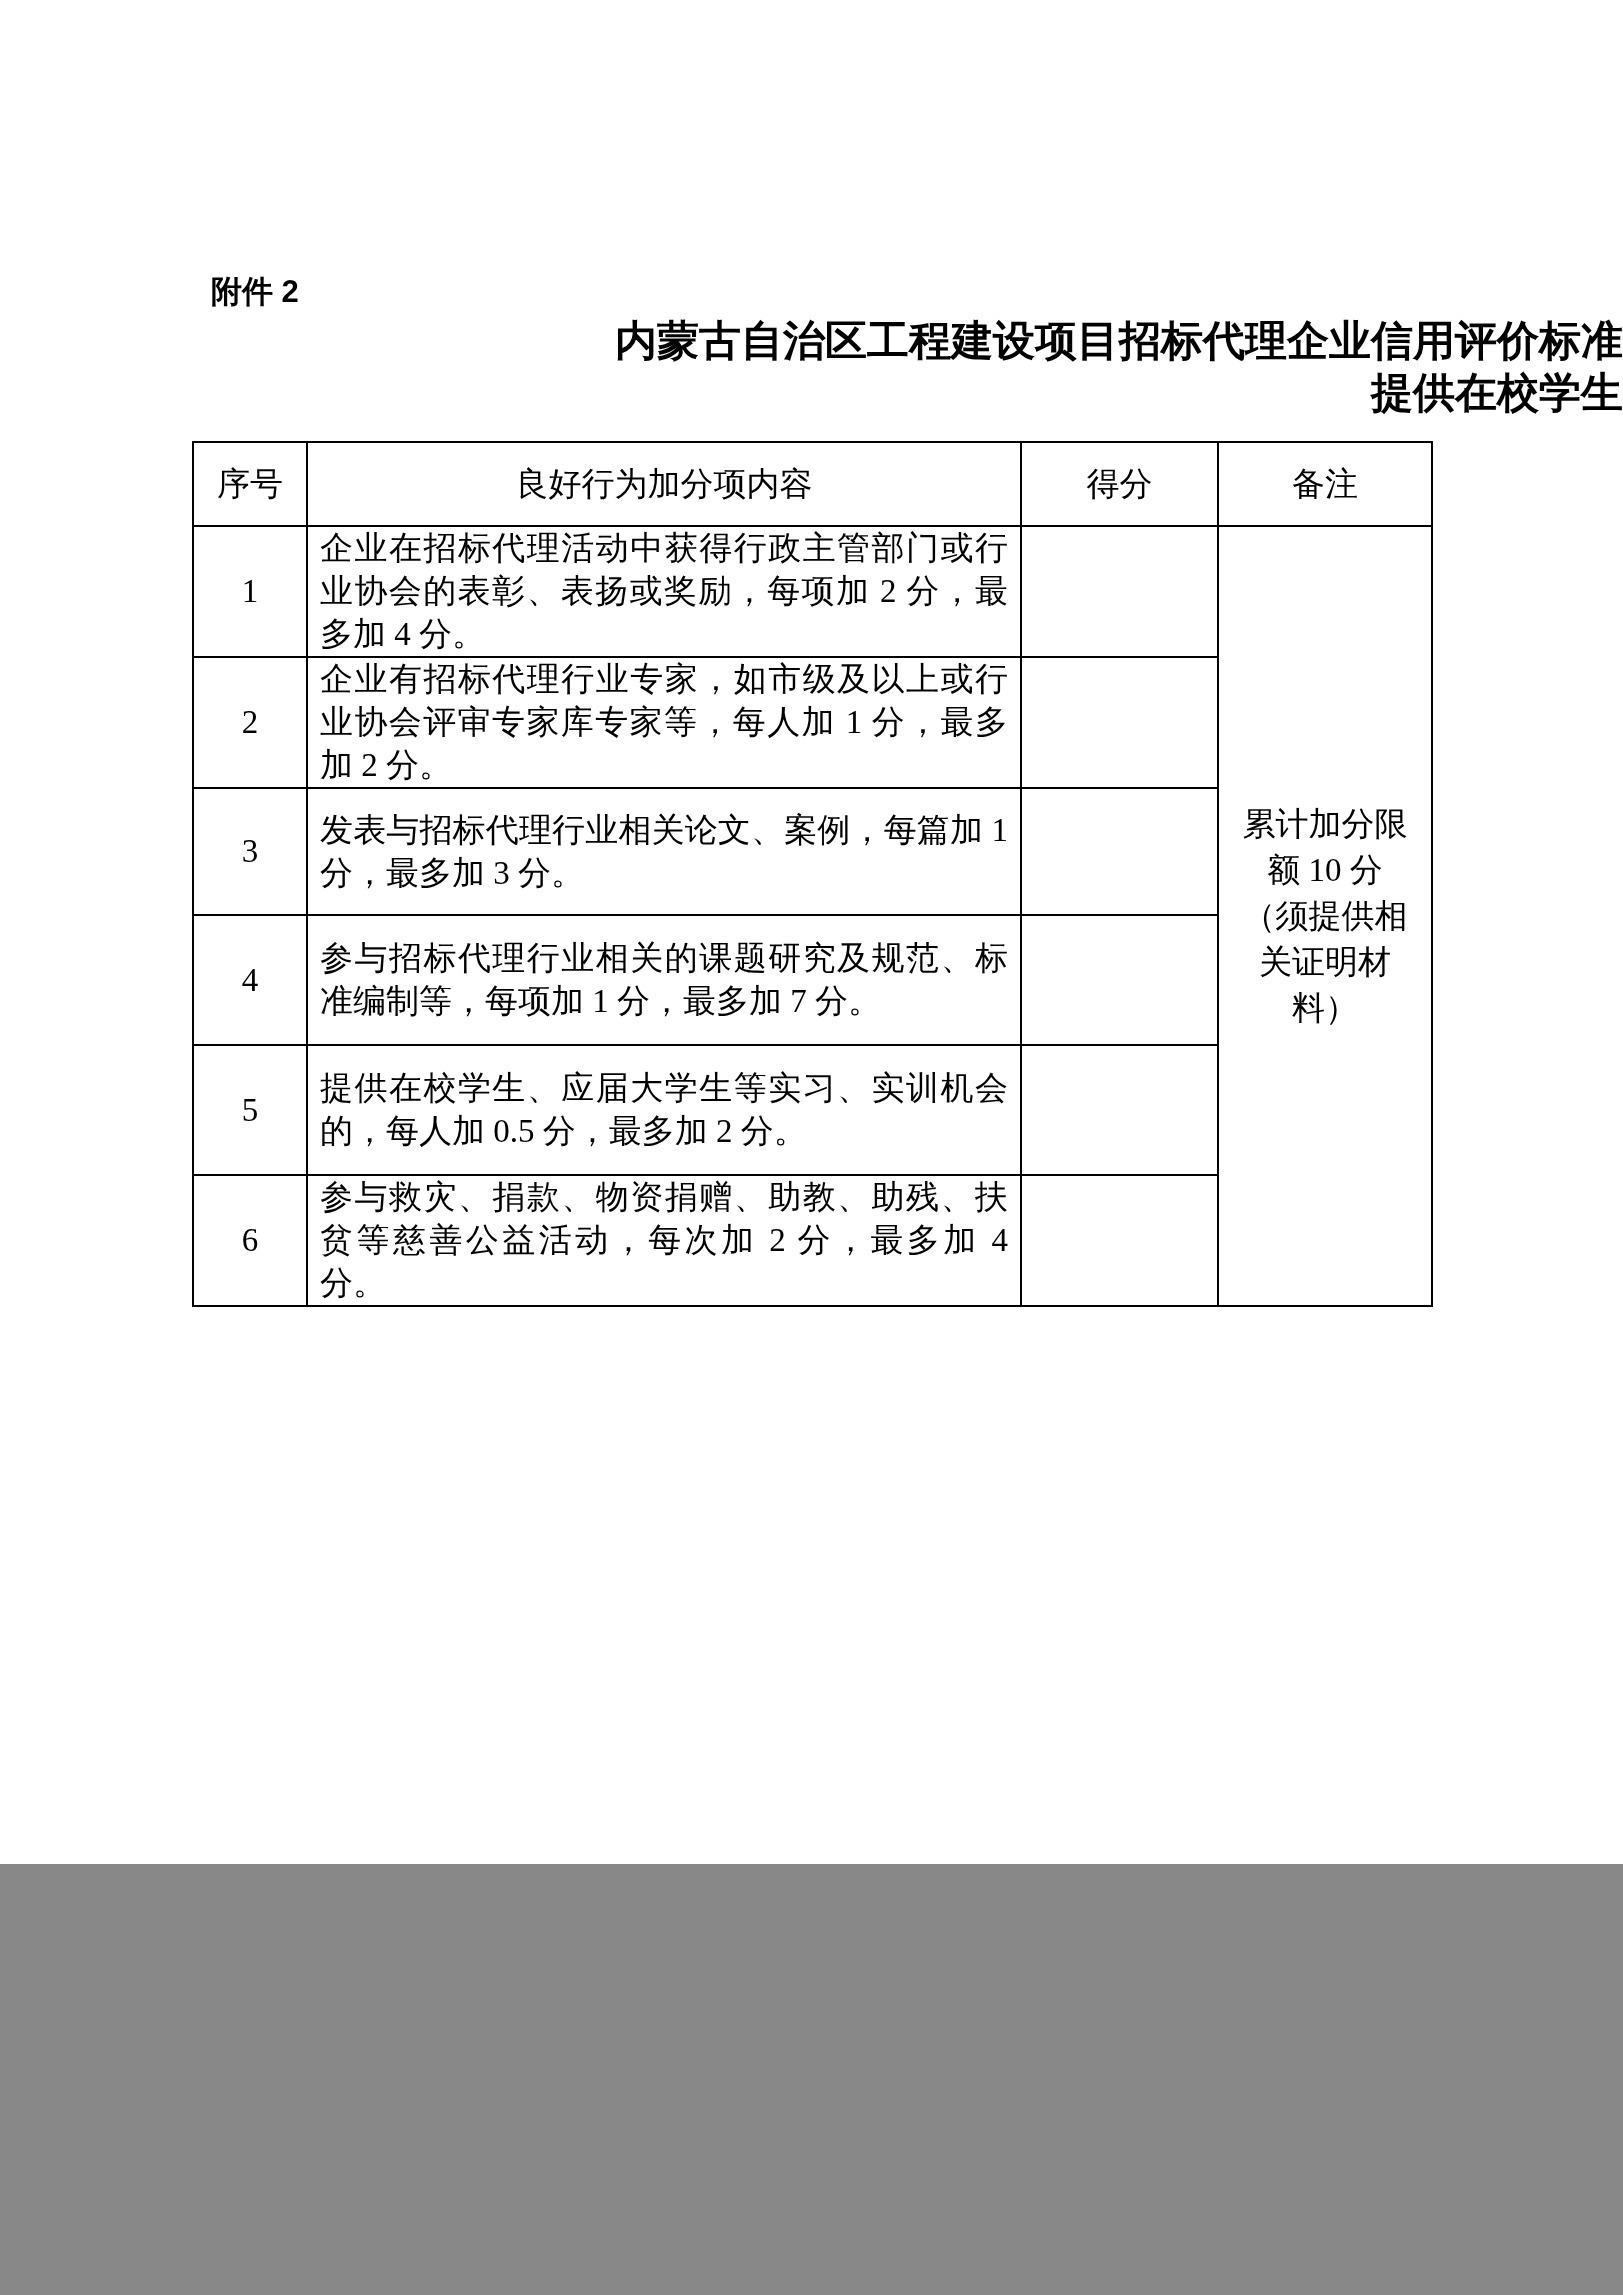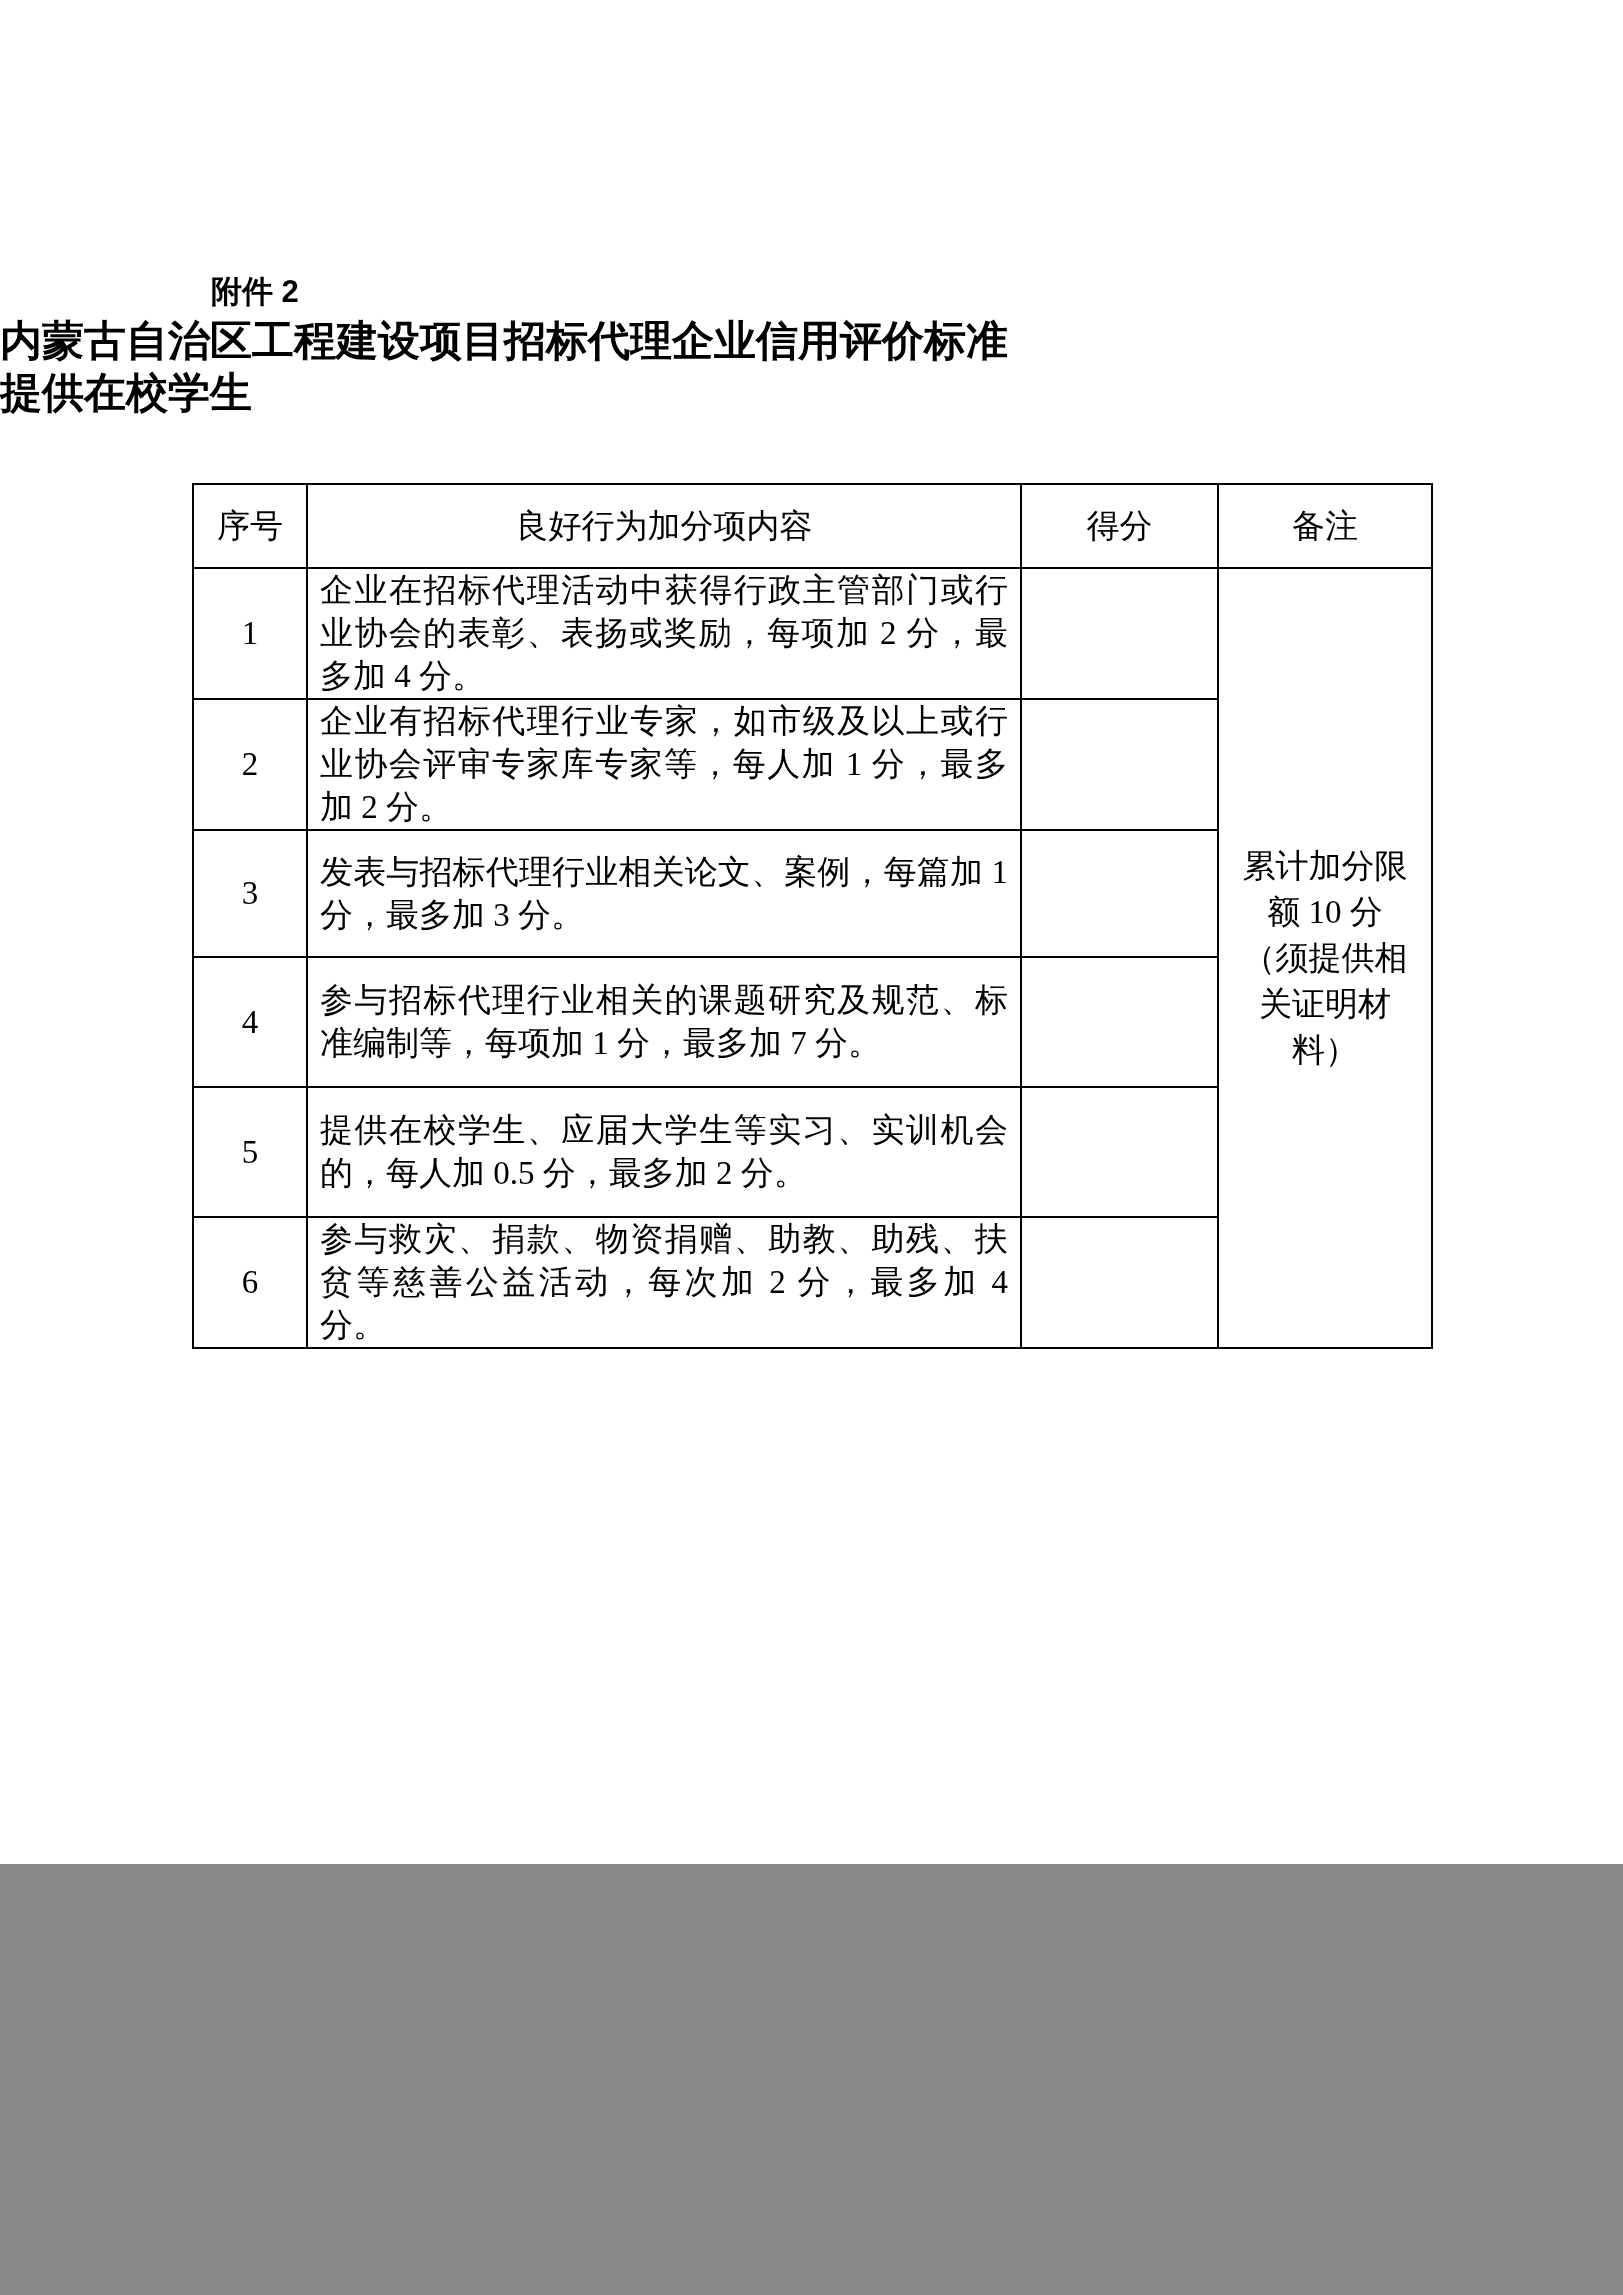--- a/index.html
+++ b/index.html
@@ -25,40 +25,39 @@
     font-size: 31px;
     line-height: 37px;
     color: #000;
     white-space: nowrap;
   }
   .doc-heading {
     position: absolute;
     left: 0;
     top: 315px;
     width: 100%;
-    text-align: left;
+    text-align: right;
     font-family: "Liberation Sans", "DejaVu Sans", sans-serif;
     font-weight: bold;
     color: #000;
   }
   .doc-heading .title-line {
     font-size: 42px;
     line-height: 52px;
   }
   .bonus-table {
     position: absolute;
     left: 192px;
     top: 441px;
     width: 1239px;
     border-collapse: collapse;
     table-layout: fixed;
     font-family: "Liberation Serif", "DejaVu Serif", serif;
     font-size: 33px;
     color: #000;
-    margin-top: 42px;
   }
   .bonus-table col.c1 { width: 114px; }
   .bonus-table col.c2 { width: 714px; }
   .bonus-table col.c3 { width: 197px; }
   .bonus-table col.c4 { width: 214px; }
   .bonus-table, .bonus-table th, .bonus-table td {
     border: 2px solid #000;
   }
   .bonus-table { border-width: 2.6px; }
   .bonus-table th, .bonus-table td {

